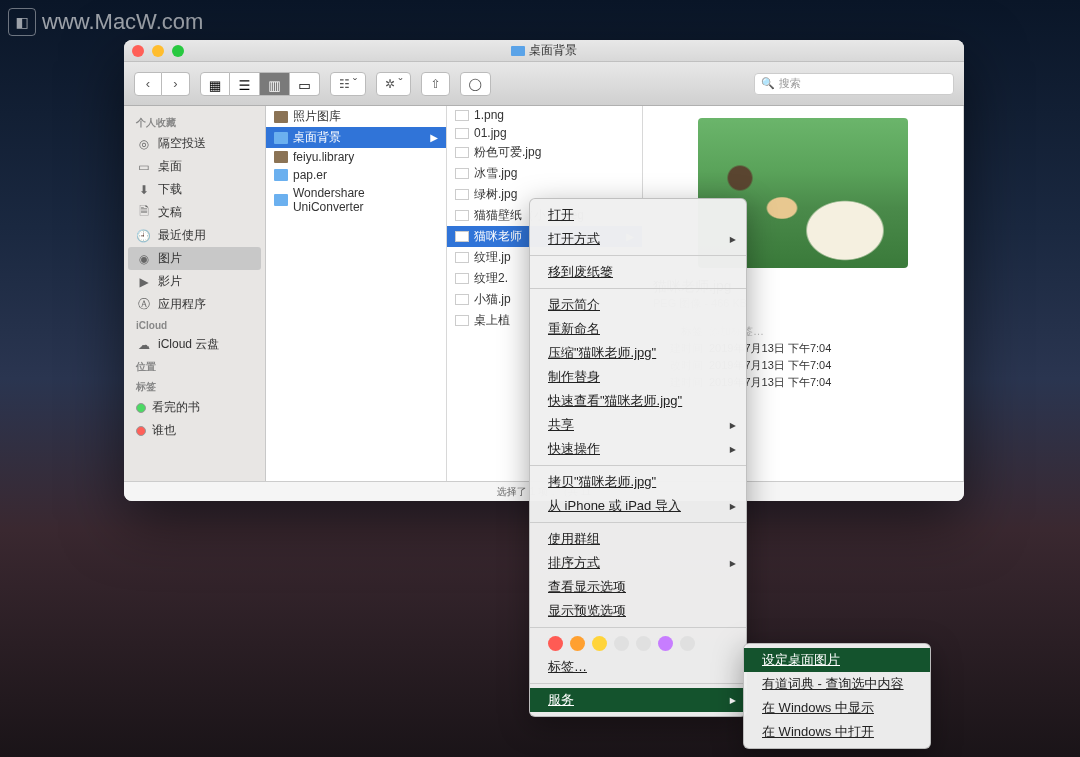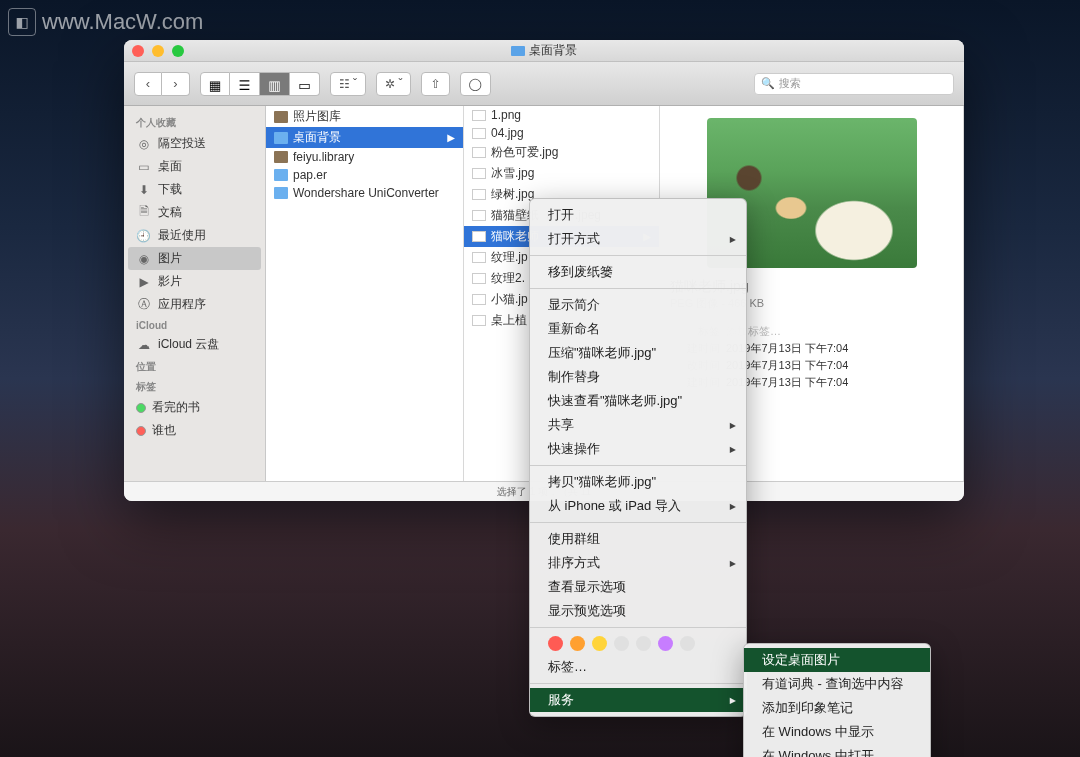--- a/index.html
+++ b/index.html
@@ -27,42 +27,42 @@
 .search-box { margin-left: auto; height: 22px; width: 200px; background: #fff; border: 1px solid #ccc; border-radius: 4px; display: flex; align-items: center; padding: 0 6px; font-size: 11px; color: #999; gap: 4px; }
 .body-area { flex: 1; display: flex; overflow: hidden; }
 .sidebar { width: 142px; background: #e8e6e4; border-right: 1px solid #c8c8c8; padding: 6px 0; font-size: 12px; overflow-y: auto; }
 .sb-header { color: #888; font-size: 10px; padding: 4px 12px 2px; font-weight: 600; }
 .sb-item { display: flex; align-items: center; gap: 6px; padding: 3px 12px; color: #333; cursor: default; }
 .sb-item.selected { background: #c8c8c8; border-radius: 3px; margin: 0 4px; padding: 3px 8px; }
 .sb-icon { width: 16px; height: 16px; display: flex; align-items: center; justify-content: center; color: #666; font-size: 12px; }
 .sb-tag { width: 10px; height: 10px; border-radius: 50%; border: 1px solid #999; }
 .columns { flex: 1; display: flex; background: #fff; }
 .col { border-right: 1px solid #d8d8d8; overflow-y: auto; font-size: 12px; }
-.col1 { width: 198px; }
+.col1 { width: 181px; }
 .col2 { width: 196px; }
 .col3 { flex: 1; padding: 8px 10px; }
 .col-item { display: flex; align-items: center; gap: 5px; padding: 2px 8px; color: #333; }
 .col-item.selected { background: #3074d8; color: #fff; }
 .col-item .arrow { margin-left: auto; font-size: 10px; color: #888; }
 .col-item.selected .arrow { color: #fff; }
 .fi { width: 14px; height: 12px; display: inline-flex; align-items: center; justify-content: center; font-size: 11px; }
 .fi-folder { background: #6bb0ef; border-radius: 1px; }
 .fi-lib { background: #8b7355; border-radius: 1px; }
 .fi-img { background: #fff; border: 1px solid #ccc; width: 14px; height: 11px; }
 .preview-img { width: 210px; height: 150px; background: linear-gradient(180deg, #6bb56b 0%, #5aa35a 35%, #4a8a4a 60%, #3a7a3a 100%); border-radius: 4px; margin: 4px auto 10px; position: relative; overflow: hidden; }
 .preview-img::before { content:""; position:absolute; inset:0; background: radial-gradient(ellipse at 70% 75%, #f5f0e0 0%, #f5f0e0 18%, transparent 19%), radial-gradient(ellipse at 40% 60%, #e8c890 0%, #e8c890 8%, transparent 9%), radial-gradient(circle at 20% 40%, #5a4530 0%, #5a4530 6%, transparent 7%); }
 .preview-title { font-size: 14px; color: #333; text-align: left; margin-top: 8px; }
 .preview-sub { font-size: 11px; color: #888; margin-bottom: 12px; }
 .meta-row { display: flex; font-size: 11px; padding: 1px 0; }
 .meta-row .k { color: #888; width: 50px; text-align: right; margin-right: 6px; }
 .meta-row .v { color: #333; }
 .meta-row .placeholder { color: #bbb; }
 .statusbar { height: 20px; background: #f5f5f5; border-top: 1px solid #ccc; font-size: 10px; color: #666; display: flex; align-items: center; justify-content: center; }
 .context-menu { position: absolute; left: 529px; top: 198px; width: 218px; background: rgba(240,240,240,0.98); border: 1px solid rgba(0,0,0,0.2); border-radius: 6px; box-shadow: 0 8px 30px rgba(0,0,0,0.35); font-size: 13px; padding: 4px 0; }
-.cm-item { padding: 3px 18px; color: #222; display: flex; align-items: center; position: relative; }
+.cm-item { padding: 3px 18px; color: #222; display: flex; align-items: center; position: relative; text-decoration: underline; }
 .cm-item.has-sub::after { content: "▶"; font-size: 8px; position: absolute; right: 10px; color: #444; }
 .cm-item.highlighted { background: #14532d; color: #fff; }
 .cm-item.highlighted.has-sub::after { color: #fff; }
 .cm-sep { height: 1px; background: #ccc; margin: 4px 0; }
 .cm-tags { display: flex; gap: 7px; padding: 4px 18px; }
 .cm-tags span { width: 15px; height: 15px; border-radius: 50%; }
 .submenu { position: absolute; left: 743px; top: 643px; width: 188px; background: rgba(240,240,240,0.98); border: 1px solid rgba(0,0,0,0.2); border-radius: 6px; box-shadow: 0 8px 30px rgba(0,0,0,0.35); font-size: 13px; padding: 4px 0; }
 .view-glyph { width: 14px; height: 12px; display: inline-block; }
 </style>
 </head>
@@ -191,21 +191,21 @@
             <span>Wondershare UniConverter</span>
           </div>
         </div>
       <div class="col col2" id="col2">
           <div class="col-item">
             <span class="fi fi-img"></span>
             <span>1.png</span>
           </div>
           <div class="col-item">
             <span class="fi fi-img"></span>
-            <span>04.jpg</span>
+            <span>01.jpg</span>
           </div>
           <div class="col-item">
             <span class="fi fi-img"></span>
             <span>粉色可爱.jpg</span>
           </div>
           <div class="col-item">
             <span class="fi fi-img"></span>
             <span>冰雪.jpg</span>
           </div>
           <div class="col-item">
@@ -300,16 +300,15 @@
       <span style="background: rgb(199, 125, 255);"></span>
       <span style="background: rgb(224, 224, 224);"></span>
     </div>
     <div class="cm-item">标签…</div>
     <div class="cm-sep"></div>
     <div class="cm-item has-sub highlighted">服务</div>
   </div>
 <div class="submenu" id="sub">
     <div class="cm-item highlighted">设定桌面图片</div>
     <div class="cm-item">有道词典 - 查询选中内容</div>
-    <div class="cm-item">添加到印象笔记</div>
     <div class="cm-item">在 Windows 中显示</div>
     <div class="cm-item">在 Windows 中打开</div>
   </div>
 
 </body></html>

